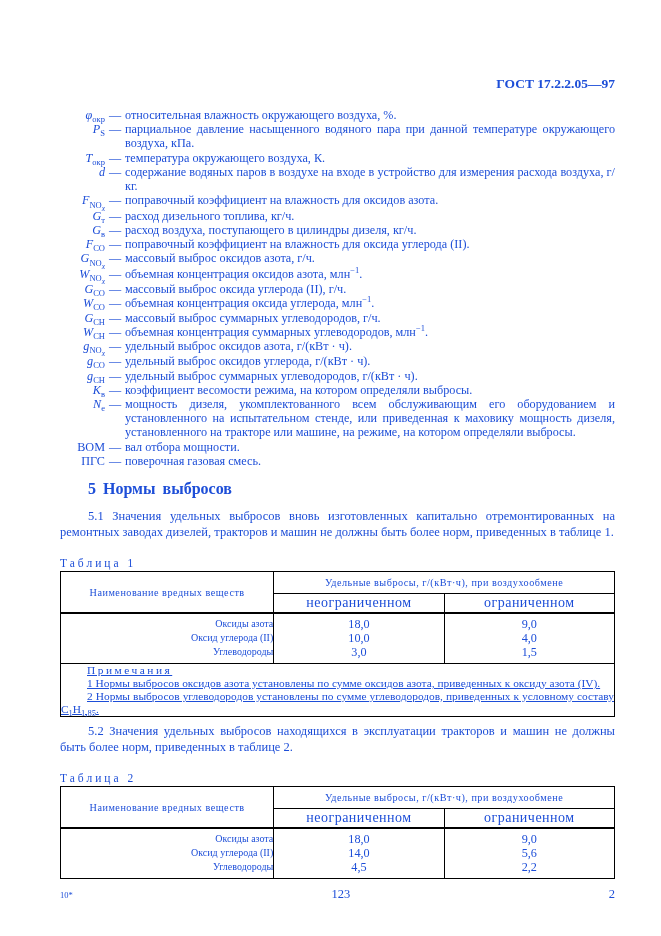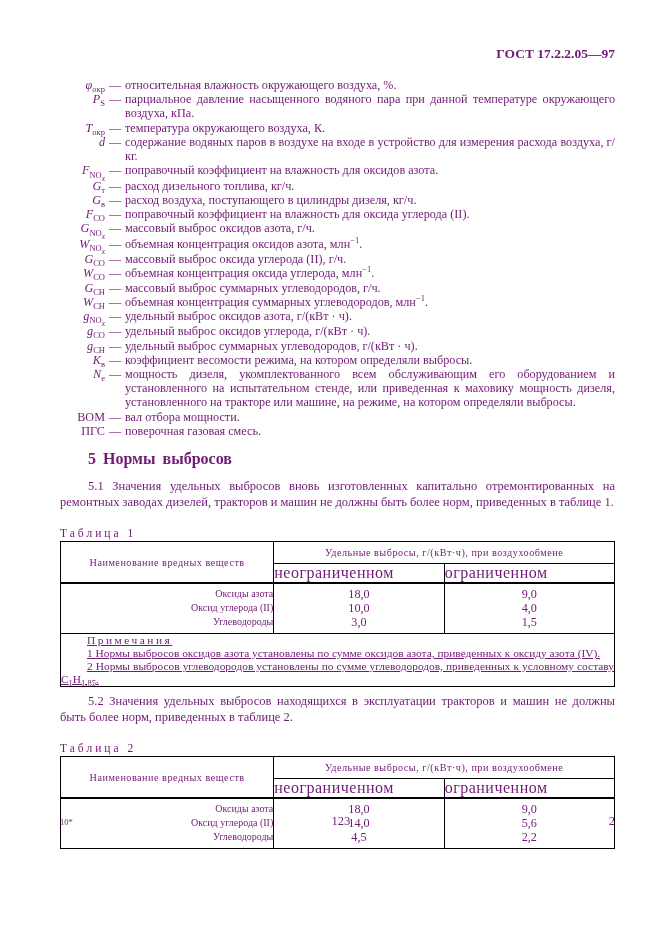--- a/index.html
+++ b/index.html
@@ -1,19 +1,19 @@
 <!DOCTYPE html>
 <html><head>
 <meta charset="utf-8">
 <style>
   html,body{margin:0;padding:0;background:#e8e8e8;}
   .page{
     position:relative;width:661px;height:936px;background:#ffffff;
-    font-family:"Liberation Serif","DejaVu Serif",serif;color:#701a75;
-    box-sizing:border-box;padding:46px 46px 0 60px;overflow:hidden;
+    font-family:"Liberation Serif","DejaVu Serif",serif;color:#1d4ed8;
+    box-sizing:border-box;padding:76px 46px 0 60px;overflow:hidden;
   }
   .it{font-style:italic;}
   sub{font-size:8.5px;line-height:0;}
   sup{font-size:8.5px;line-height:0;}
   .subsub{font-size:7.5px;vertical-align:-3px;font-style:italic;}
   .gost-header{text-align:right;font-weight:bold;font-size:13.5px;margin-bottom:16px;}
   
   .defs{font-size:12.2px;line-height:14.2px;}
   .def-row{display:flex;align-items:baseline;}
   .def-sym{flex:none;width:45px;text-align:right;white-space:nowrap;}
@@ -24,34 +24,34 @@
   .section-heading{font-weight:bold;font-size:16px;margin:12px 0 10px 28px;word-spacing:3px;}
   .para{font-size:12.5px;line-height:16px;text-align:justify;text-indent:28px;margin:0;}
   .para.second{margin-top:6px;}
   .table-label{font-size:11.5px;letter-spacing:3px;margin:17px 0 2px 0;}
   
   table.gost{width:100%;border-collapse:collapse;table-layout:fixed;border:1.5px solid #000;}
   table.gost th,table.gost td{font-weight:normal;padding:0;}
   col.c-name{width:38.5%;}
   col.c-val{width:30.75%;}
   tr.hdr1 th{font-size:10.2px;letter-spacing:0.5px;text-align:center;height:21px;vertical-align:middle;}
-  tr.hdr2 th{font-size:16px;letter-spacing:0.5px;text-align:left;height:18px;vertical-align:middle;border-bottom:2.5px solid #000;}
+  tr.hdr2 th{font-size:14px;letter-spacing:0.5px;text-align:center;height:18px;vertical-align:middle;border-bottom:2.5px solid #000;}
   th.name-hdr{border-bottom:2.5px solid #000;border-right:1px solid #000;}
   th.group-hdr{border-bottom:1px solid #000;}
   th.sub-hdr{border-right:1px solid #000;}
   th.sub-hdr:last-child,td.val:last-child{border-right:none;}
   td.name{font-size:10px;line-height:14px;text-align:right;padding-left:8px;border-right:1px solid #000;}
   td.val{font-size:12.2px;line-height:14px;text-align:center;border-right:1px solid #000;}
   tr.first td{padding-top:3px;}
   tr.last td{padding-bottom:4px;}
   td.notes-cell{border-top:1px solid #000;padding:3px 8px 5px 8px;font-size:11.4px;line-height:13px;text-decoration:underline;}
   .notes-title{letter-spacing:2.5px;text-indent:26px;}
   .note{text-align:justify;text-indent:26px;}
   
-  .footer{position:absolute;left:60px;right:46px;top:814px;display:flex;align-items:baseline;font-size:12.5px;}
+  .footer{position:absolute;left:60px;right:46px;top:887px;display:flex;align-items:baseline;font-size:12.5px;}
   .footer-left{flex:none;font-size:8.5px;}
   .footer-center{flex:1;text-align:center;}
   .footer-right{flex:none;}
 </style>
 </head>
 <body>
 
 <div class="page">
 
   <div class="gost-header">ГОСТ 17.2.2.05—97</div>

